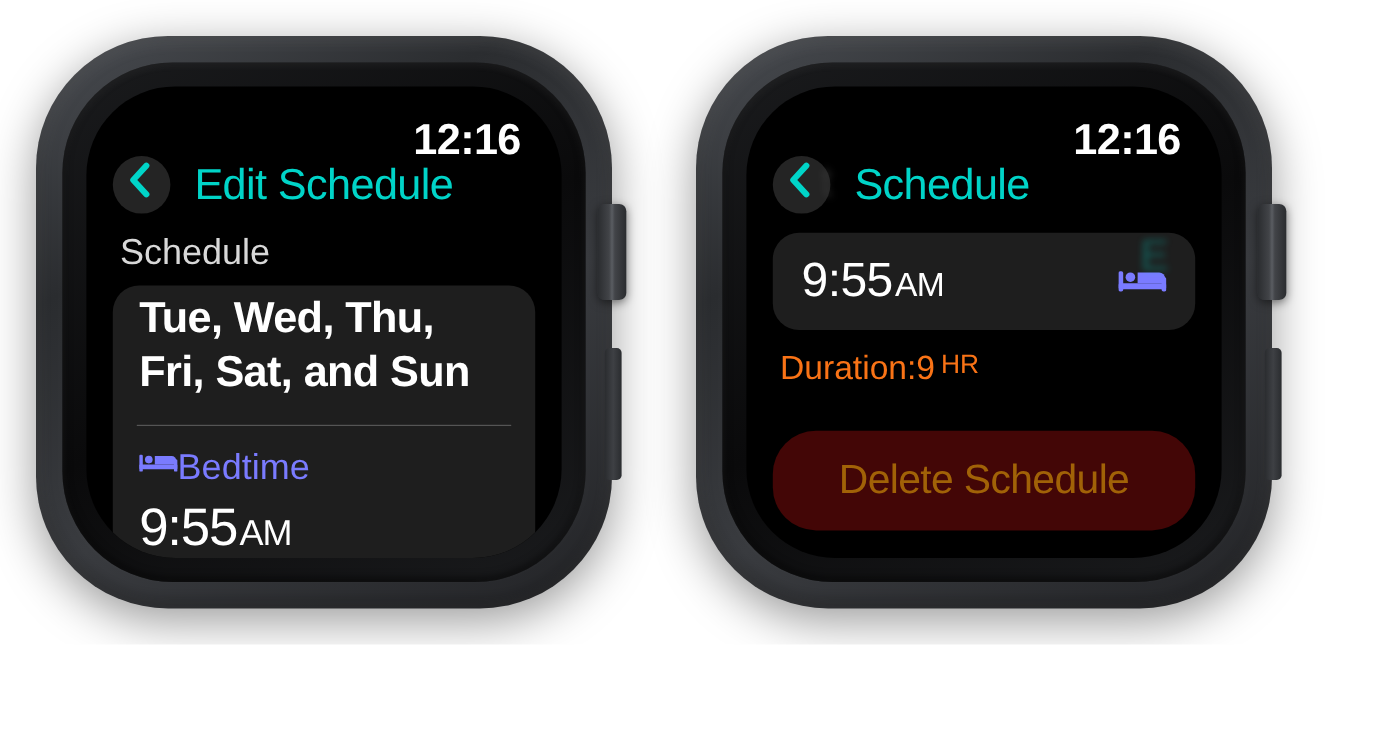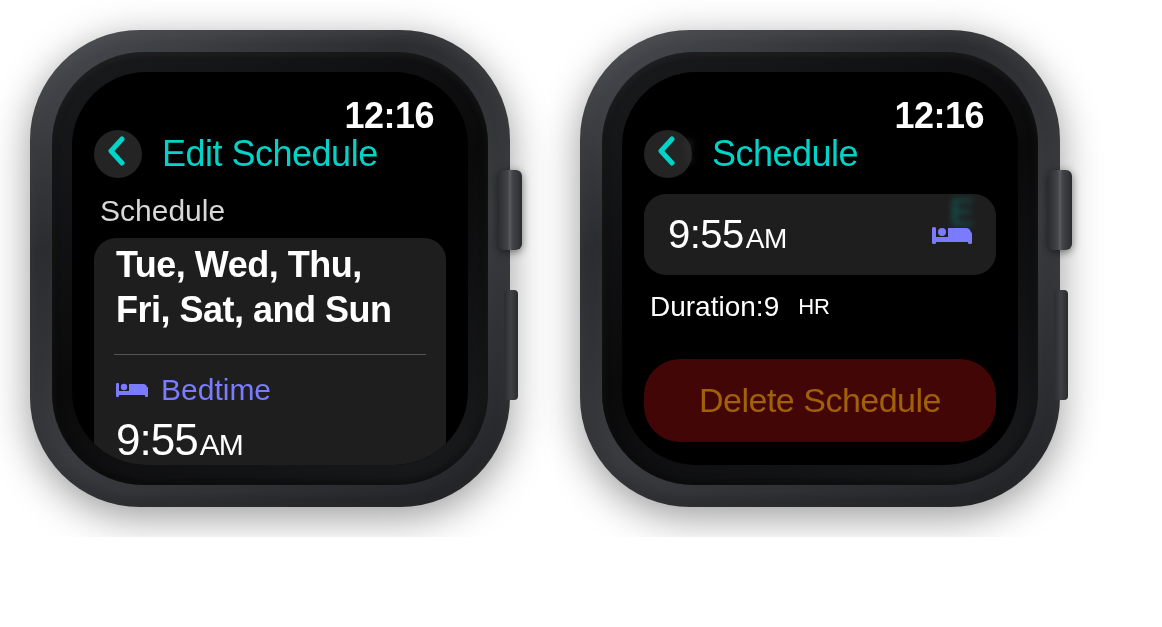--- a/index.html
+++ b/index.html
@@ -138,22 +138,22 @@
       line-height: 1.25;
       letter-spacing: -0.5px;
     }
     .divider {
       height: 1px;
       background: #555;
       margin: 22px -2px 18px -2px;
     }
     .bedtime-row {
       display: flex;
-      align-items: center;
-      gap: 13px;
+      align-items: flex-start;
+      gap: 0;
       margin-bottom: 8px;
     }
     .bed-icon {
       color: #7a7bff;
     }
     .bedtime-label {
       color: #7a7bff;
       font-size: 30px;
       font-weight: 500;
     }
@@ -188,32 +188,32 @@
       letter-spacing: -0.5px;
     }
     .time-card .time-val .ampm {
       font-size: 28px;
       margin-left: 2px;
     }
     .bed-icon-right {
       color: #7a7bff;
     }
     .duration {
-      color: #ffffff;
+      color: #f97316;
       font-size: 28px;
       font-weight: 400;
       padding-left: 6px;
       margin-bottom: 36px;
       display: flex;
-      align-items: center;
+      align-items: flex-start;
     }
     .duration .hr-unit {
       font-size: 22px;
       font-variant: small-caps;
-      margin-left: 19px;
+      margin-left: 5px;
     }
     .delete-btn {
       background: rgba(160, 15, 15, 0.42);
       border-radius: 36px;
       padding: 22px 20px;
       text-align: center;
     }
     .delete-btn-text {
       color: #a16207;
       font-size: 34px;

